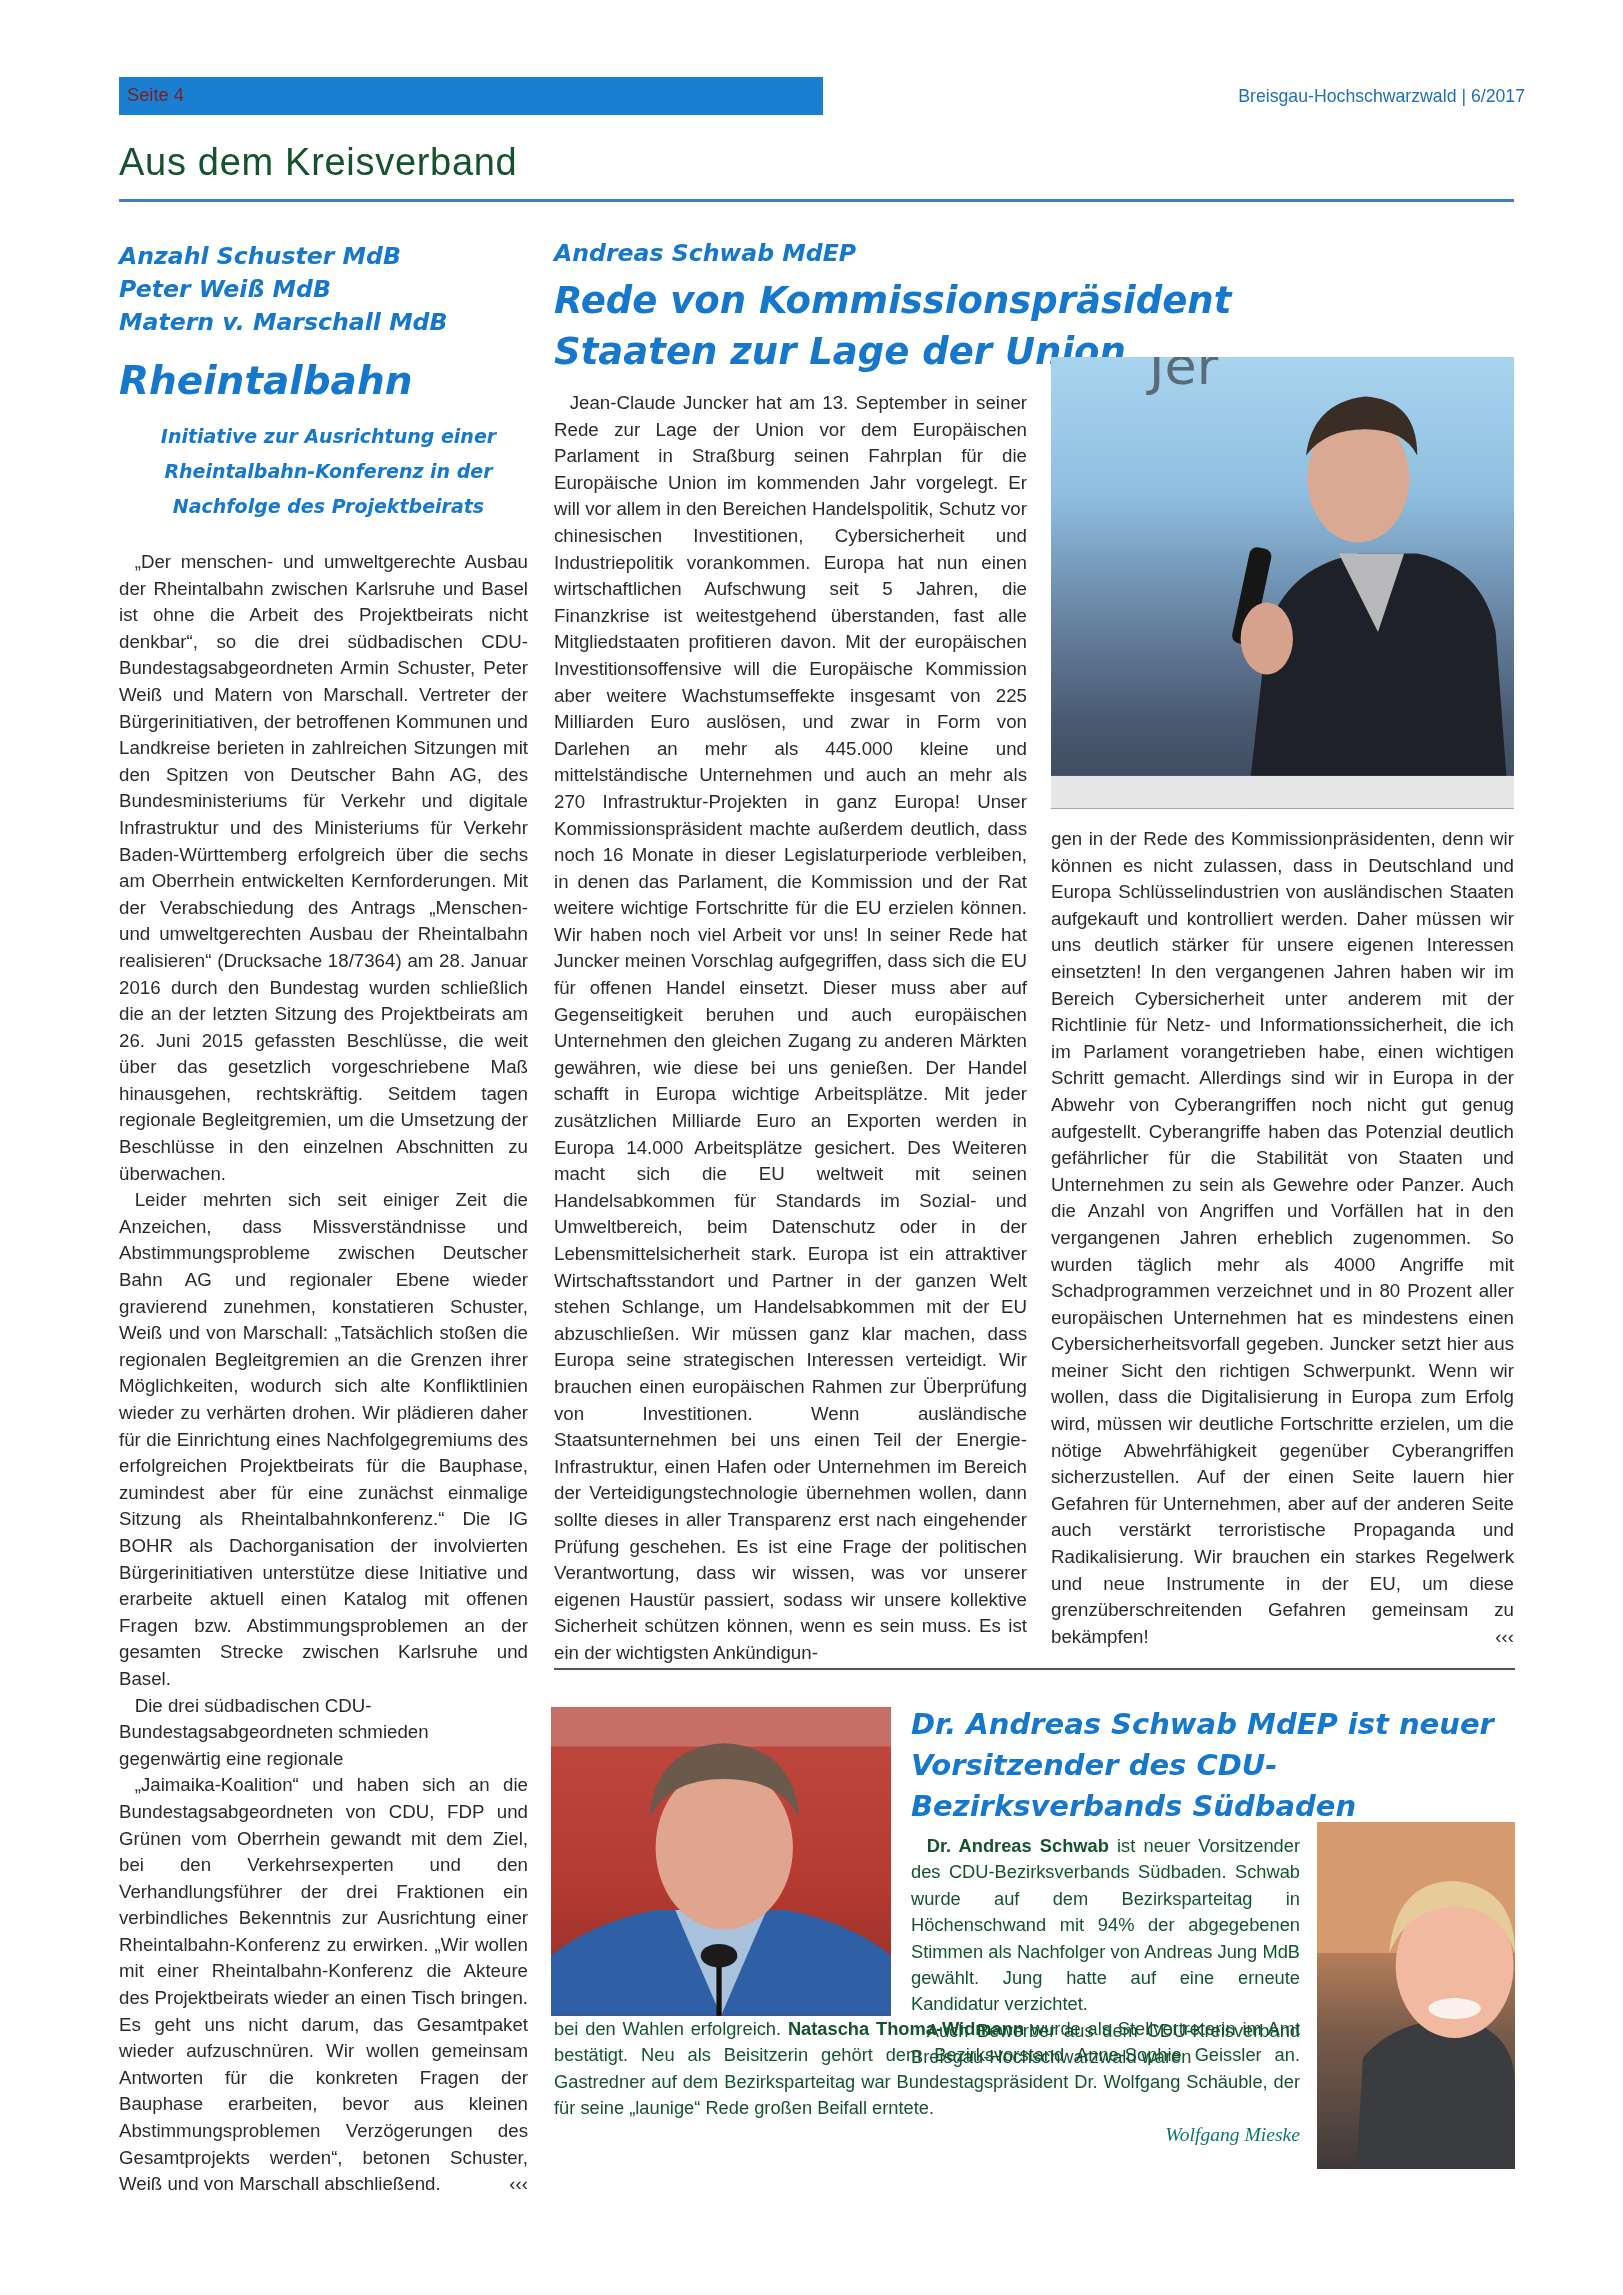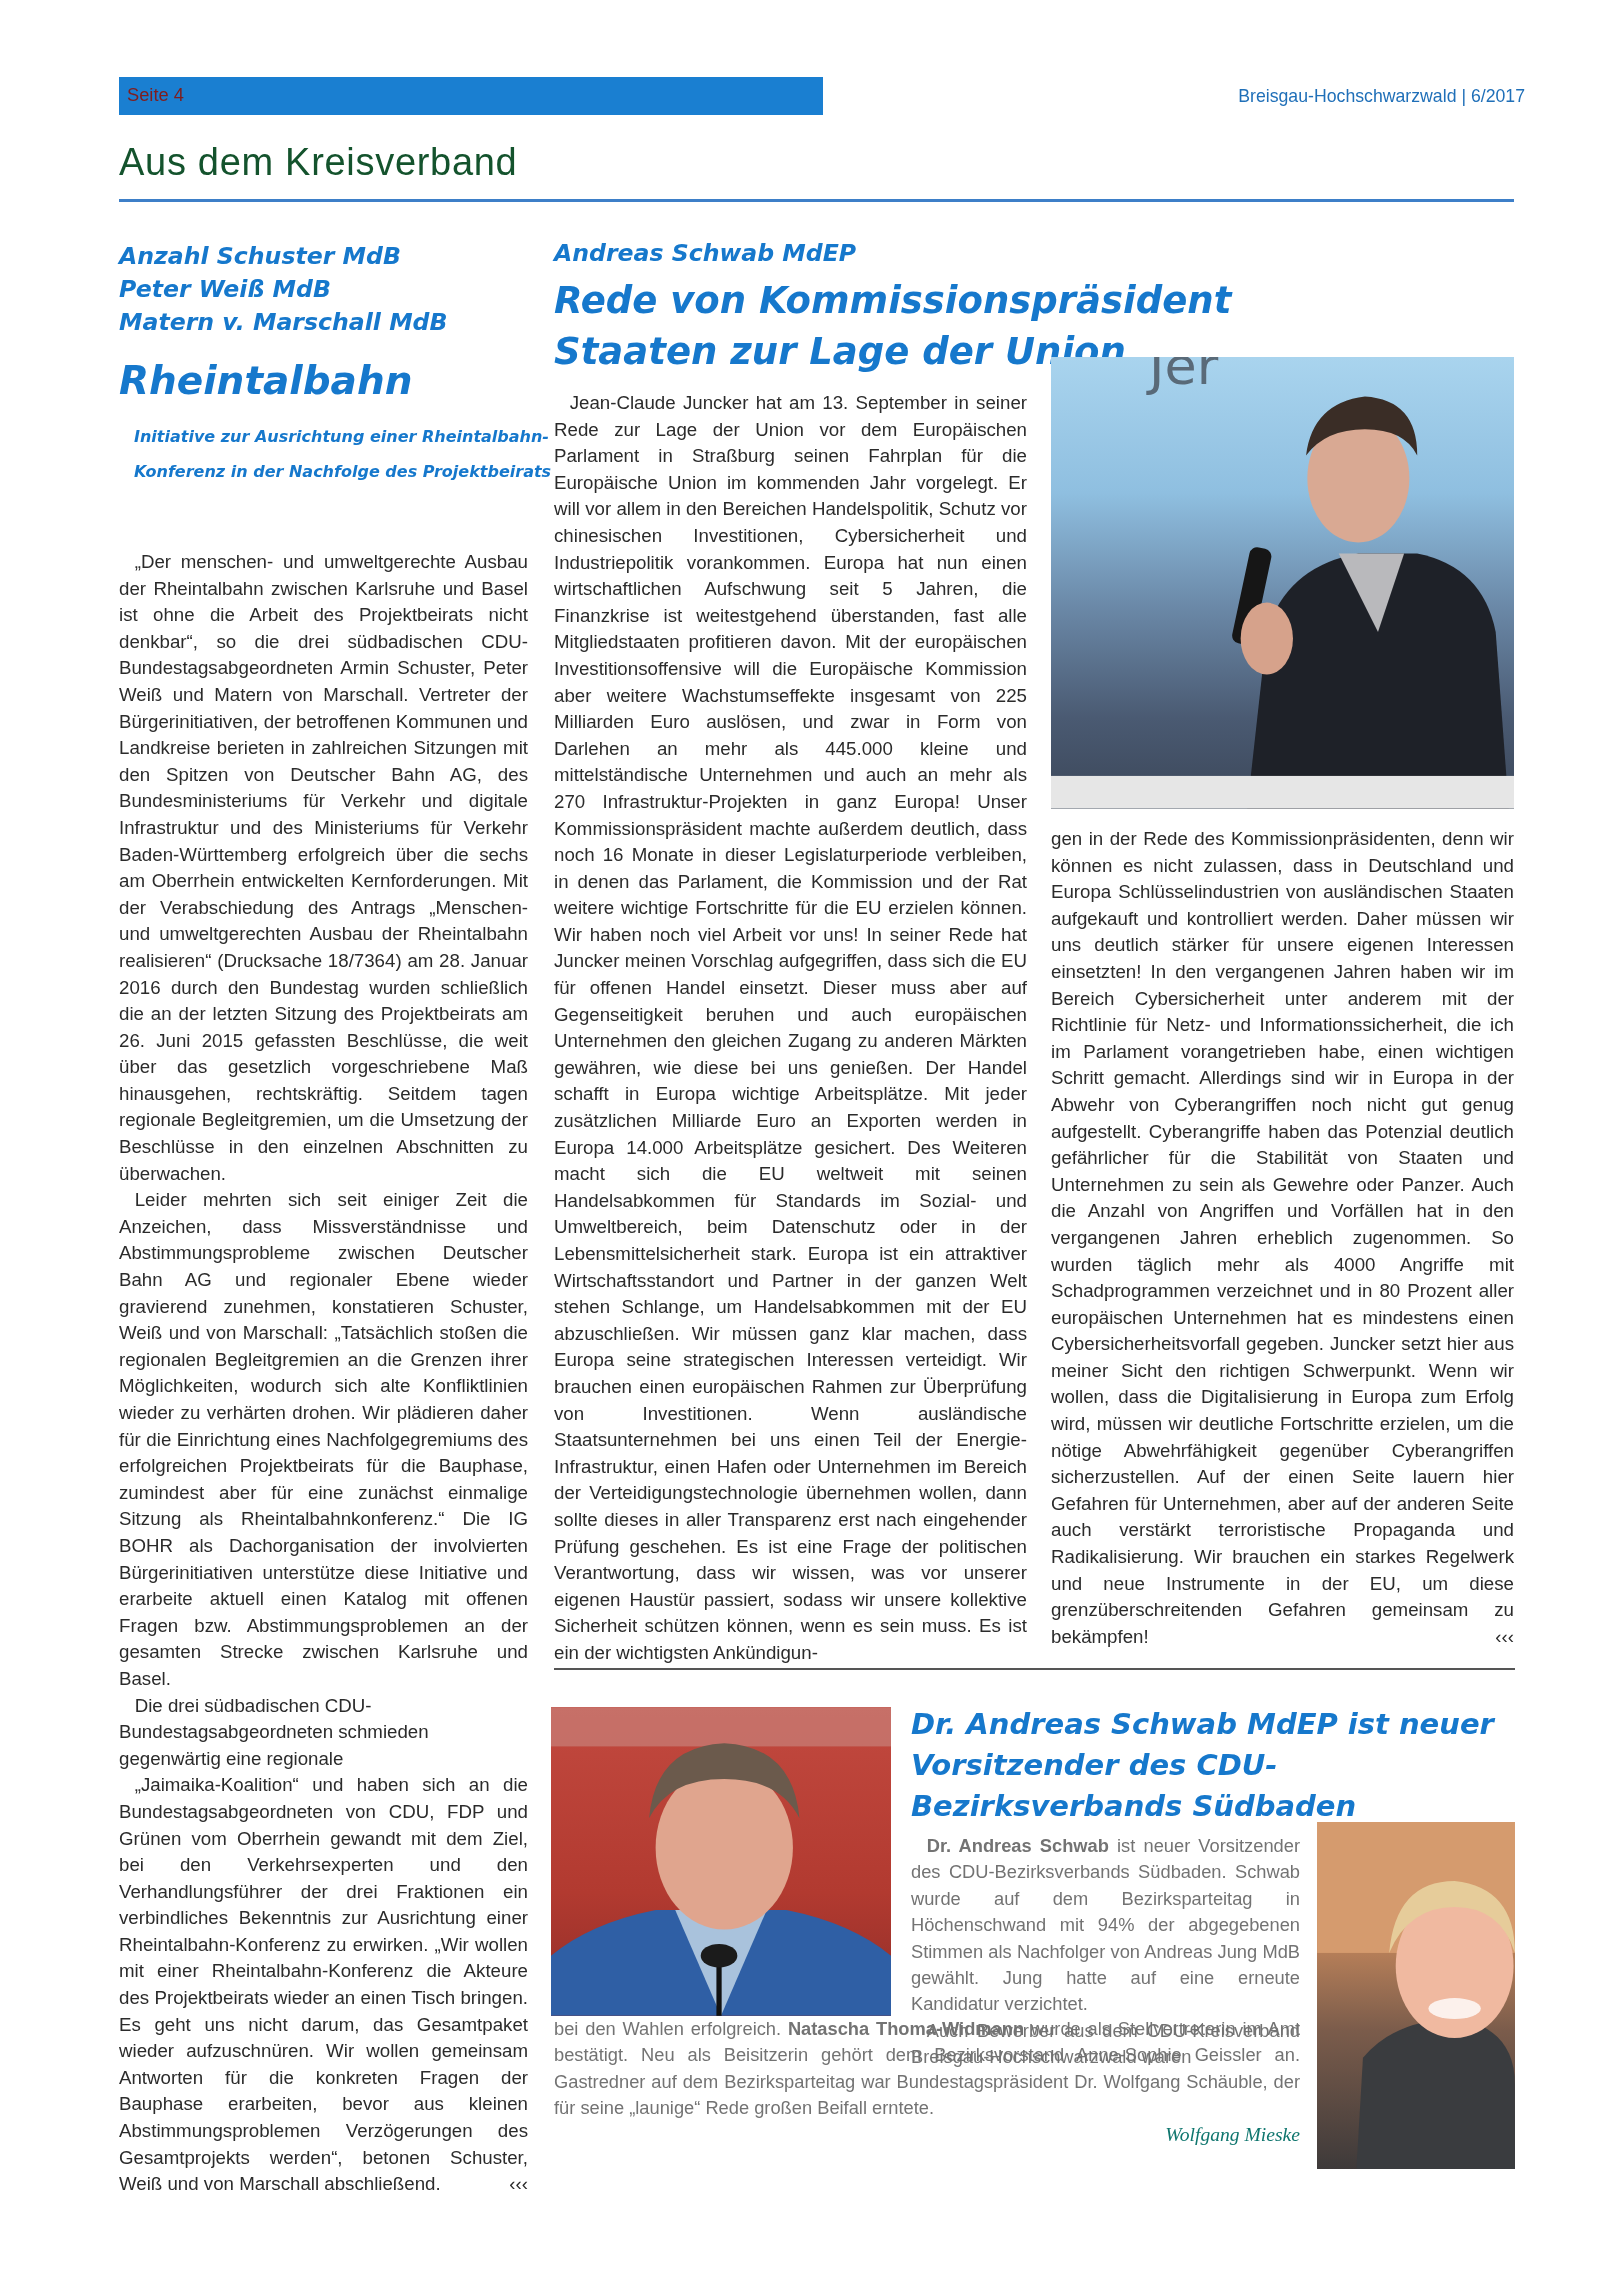--- a/index.html
+++ b/index.html
@@ -15,21 +15,21 @@
            font-family: "Liberation Sans", sans-serif; }
   .section-title { left: 119px; top: 137px; color: #14532d; font-size: 38px; line-height: 51px;
                    font-family: Liberation Sans, sans-serif; font-weight: 300; letter-spacing: 0.7px; }
   .rule-top { left: 119px; top: 199px; width: 1395px; height: 3.3px; background: #3d7fc8; }
 
   
   .blue { color: #1678cc; font-style: italic; font-weight: bold; font-family: "DejaVu Sans", sans-serif; }
 
   .authors { left: 119px; top: 240px; width: 419px; font-size: 23.6px; line-height: 33px; }
   .headline-rb { left: 119px; top: 356px; font-size: 39px; line-height: 50px; }
-  .subhead-rb { left: 134px; top: 419px; width: 419px; font-size: 16px; line-height: 35px; }
+  .subhead-rb { left: 119px; top: 419px; width: 419px; font-size: 19px; line-height: 35px; text-align: center; }
 
   .col-text { font-family: "Liberation Sans", sans-serif; font-size: 18.7px; line-height: 26.6px;
               text-align: justify; hyphens: manual; color: #2b2b2b; }
   .col-text p { margin: 0; text-indent: 15.7px; }
   .col-text p.noindent { text-indent: 0; }
 
   .col1 { left: 119px; top: 549px; width: 409px; }
 
   .kicker-as { left: 554px; top: 237px; font-size: 23.6px; line-height: 33px; }
   .headline-jc { left: 554px; top: 275px; width: 851px; font-size: 37px; line-height: 51px; }
@@ -44,21 +44,21 @@
 
   .photo-schwab { left: 551px; top: 1707px; width: 340px; height: 309px; overflow: hidden;
                   background: linear-gradient(180deg, #c2493f 0%, #b23a30 60%, #8e2d28 100%); }
 
   .headline-sb { left: 911px; top: 1704px; width: 602px; font-size: 29px; line-height: 41px; }
 
   .photo-woman { left: 1317px; top: 1822px; width: 198px; height: 347px; overflow: hidden;
                  background: linear-gradient(180deg, #e3a37a 0%, #c98a5d 30%, #7b5c4b 60%, #3e3a3a 100%); }
 
   .sb-text { font-family: "Liberation Sans", sans-serif; font-size: 18.3px; line-height: 26.4px;
-             text-align: justify; color: #737373; }
+             text-align: justify; color: #14532d; }
   .sb-text p { margin: 0; text-indent: 15.7px; }
   .sb-col { left: 911px; top: 1833px; width: 389px; }
   .sb-wide { left: 554px; top: 2016px; width: 746px; }
   .sb-sign { right: 323px; top: 2124px; font-family: "Liberation Serif", serif; font-style: italic;
              font-size: 19.6px; color: #0f766e; }
 
   .end-mark { float: right; }
   b { font-weight: bold; }
 </style>
 </head>

